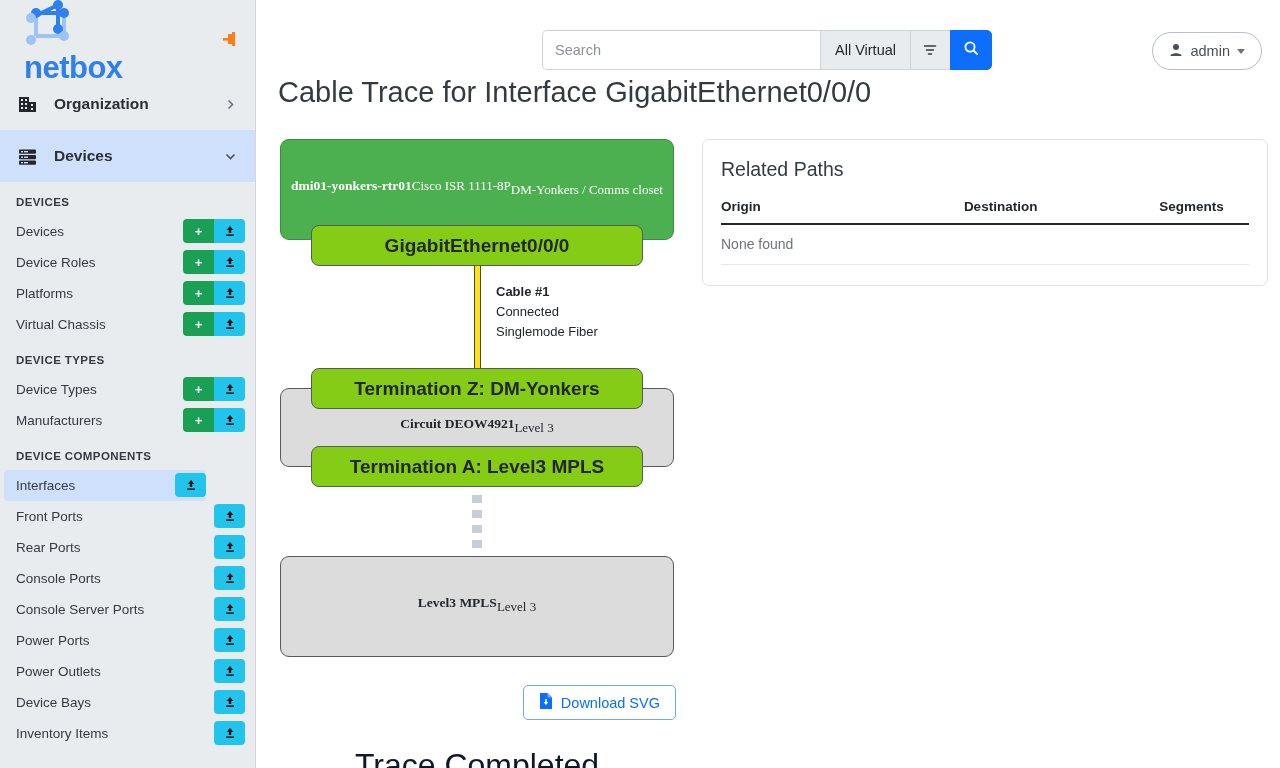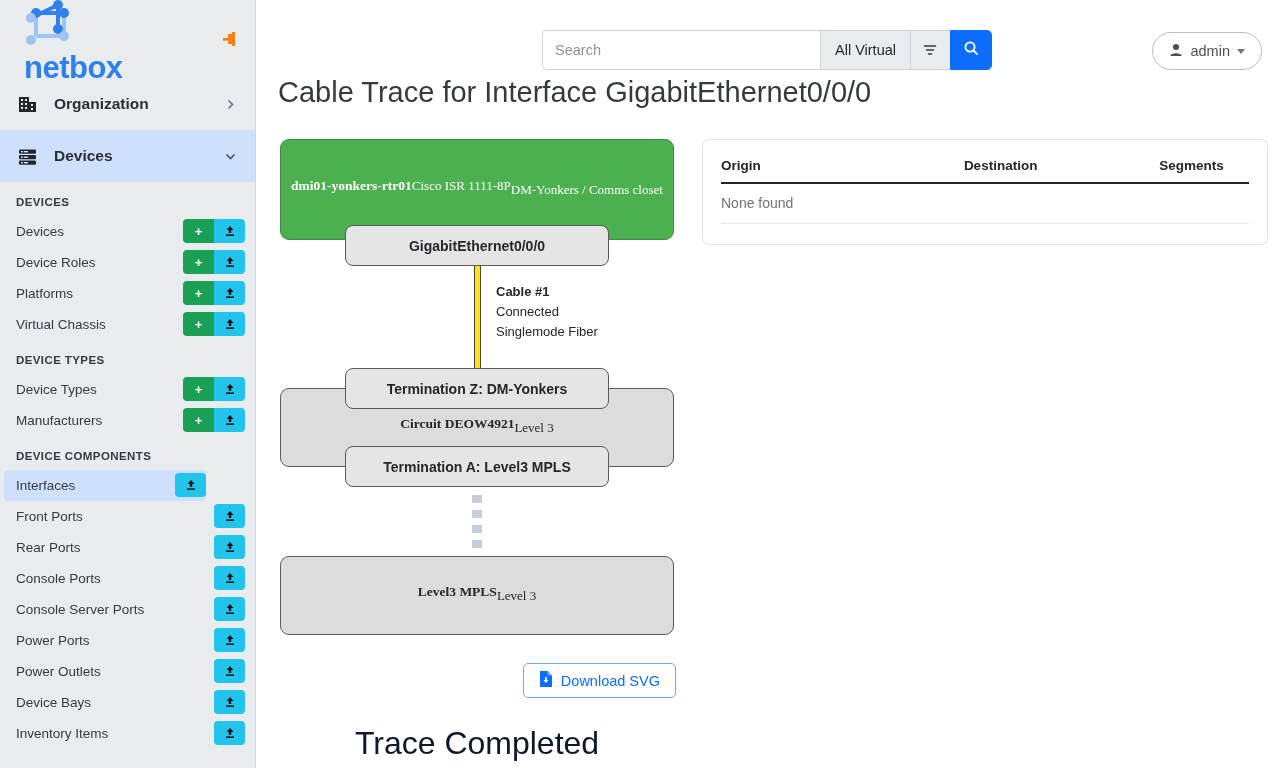--- a/index.html
+++ b/index.html
@@ -153,24 +153,24 @@
   .node-device {
     height: 101px; background: #4caf50;
     border: 1px solid #3d8c41; color: #fff;
     margin: 0 2px;
   }
   .node-device .n1 { font-size: 13.5px; font-weight: 700; margin-bottom: 8px; }
   .node-device .n2 { font-size: 13px; margin-bottom: 8px; }
   .node-device .n3 { font-size: 13px; }
 
   .term {
-    width: 264px; height: 41px; margin: -15px auto 0 auto;
-    background: #e5e5e5; border: 1px solid #5a5a5a; border-radius: 8px;
+    width: 332px; height: 41px; margin: -15px auto 0 auto;
+    background: #84cc16; border: 1px solid #5a5a5a; border-radius: 8px;
     display: flex; align-items: center; justify-content: center;
-    font-size: 14px; font-weight: 700; color: #23272b;
+    font-size: 19px; font-weight: 700; color: #23272b;
     position: relative; z-index: 3;
   }
 
   .cable {
     position: relative; height: 103px;
   }
   .cable-line {
     position: absolute; left: 199px; top: 0;
     width: 7px; height: 103px;
     background: #ffe019;
@@ -194,21 +194,21 @@
   .term-top { margin: 0 auto -21px auto; }
   .term-bot { margin: -21px auto 0 auto; }
 
   .dots {
     width: 10px; margin: 8px auto 8px auto;
     display: flex; flex-direction: column; gap: 7px; align-items: center;
   }
   .dots i { display: block; width: 10px; height: 8px; background: #c7ced8; }
 
   .node-provider {
-    height: 79px; background: #dcdcdc;
+    height: 101px; background: #dcdcdc;
     border: 1px solid #5a5a5a; border-radius: 9px;
     margin: 0 2px;
   }
   .node-provider .p1 { font-size: 13.5px; font-weight: 700; margin-bottom: 8px; color:#23272b; }
   .node-provider .p2 { font-size: 13px; color: #23272b; }
 
   .dl-wrap { text-align: right; margin-top: 28px; }
   .dl-btn {
     display: inline-flex; align-items: center; gap: 8px;
     padding: 7px 15px; font-size: 14.5px;
@@ -593,20 +593,21 @@
             </span>
             <span>Download SVG</span>
           </div>
         </div>
 
         <div class="trace-done">Trace Completed</div>
       </div>
 
       <div class="side-col">
         <div class="card">
+          <h2 class="card-title">Related Paths</h2>
           <table class="rp">
             <thead>
               <tr>
                 <th class="col-o">Origin</th>
                 <th class="col-d">Destination</th>
                 <th>Segments</th>
               </tr>
             </thead>
             <tbody>
               <tr>

